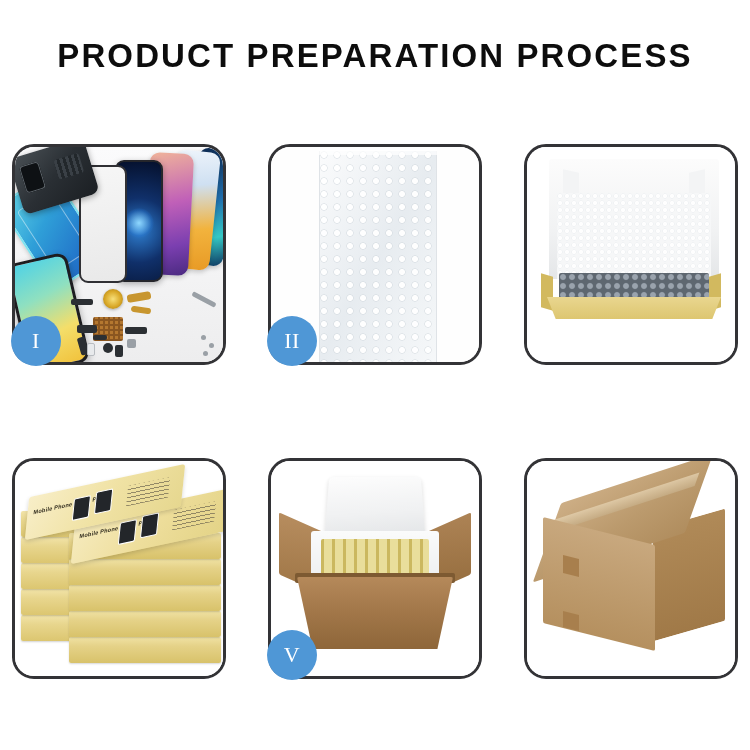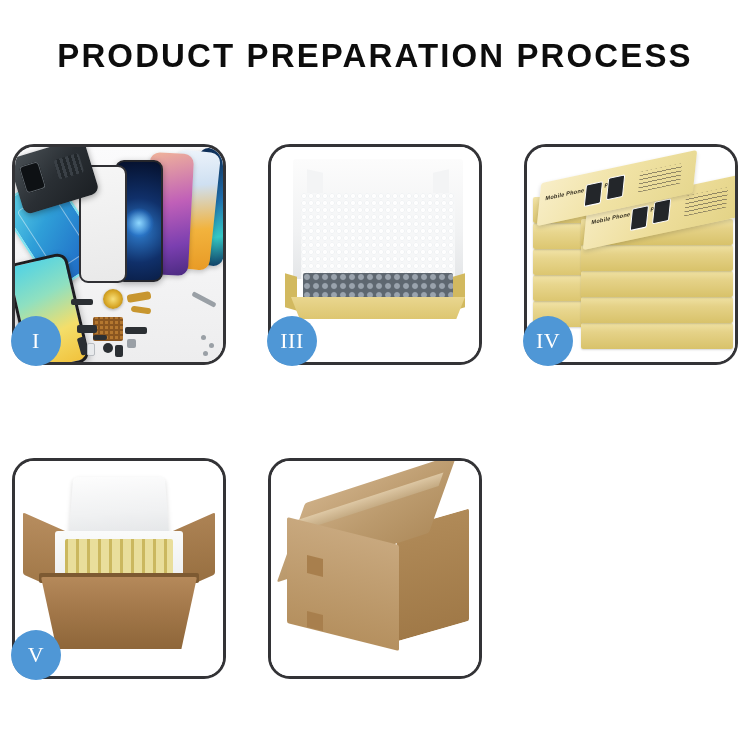--- a/index.html
+++ b/index.html
@@ -381,35 +381,47 @@
         <div class="prt wt" style="left:72px;top:196px;width:8px;height:13px;"></div>
         <div class="prt" style="left:78px;top:188px;width:14px;height:5px;"></div>
         <div class="prt lt" style="left:186px;top:188px;width:5px;height:5px;border-radius:50%;"></div>
         <div class="prt lt" style="left:194px;top:196px;width:5px;height:5px;border-radius:50%;"></div>
         <div class="prt lt" style="left:188px;top:204px;width:5px;height:5px;border-radius:50%;"></div>
         <div class="prt lt" style="left:176px;top:150px;width:26px;height:5px;transform:rotate(28deg);"></div>
       </div>
       <div class="badge">I</div>
     </div>
 
+    <div class="panel">
+      <div class="panel-inner p2">
+        <div class="lcd2" style="left:64px;"></div>
+        <div class="flex2" style="left:72px;"></div>
+        <div class="conn2" style="left:68px;"></div>
+        <div class="gold2a" style="left:70px;"></div>
+        <div class="gold2b" style="left:130px;"></div>
+        <div class="tag2" style="left:74px;"></div>
+        <div class="bubblebag"></div>
+        <div class="bagseam"></div>
+      </div>
+      <div class="badge">II</div>
+    </div>
 
     <div class="panel">
       <div class="panel-inner p3">
         <div class="b3-lid">
           <div class="b3-lid-l"></div>
           <div class="b3-lid-r"></div>
         </div>
         <div class="b3-foam"></div>
         <div class="b3-earL"></div>
         <div class="b3-earR"></div>
         <div class="b3-tray"></div>
         <div class="b3-bubbles"></div>
         <div class="b3-front"></div>
       </div>
-      <div class="badge">III</div>
     </div>
 
     <div class="panel">
       <div class="panel-inner p4">
         <div class="stack">
           <div class="bx e"></div>
           <div class="bx d"></div>
           <div class="bx c"></div>
           <div class="bx b"></div>
           <div class="bx a"></div>
@@ -428,21 +440,20 @@
           </div>
 
           <div class="toplid">
             <div class="lidtxt">Mobile Phone Spare Parts</div>
             <div class="lidscr" style="left:46px;top:11px;"></div>
             <div class="lidscr" style="left:68px;top:9px;"></div>
             <div class="lidlines" style="left:100px;top:10px;"></div>
           </div>
         </div>
       </div>
-      <div class="badge">IV</div>
     </div>
 
     <div class="panel">
       <div class="panel-inner p5">
         <div class="c5-lid"></div>
         <div class="c5-flapL"></div>
         <div class="c5-flapR"></div>
         <div class="c5-foam"></div>
         <div class="c5-inner"></div>
         <div class="c5-rim"></div>

